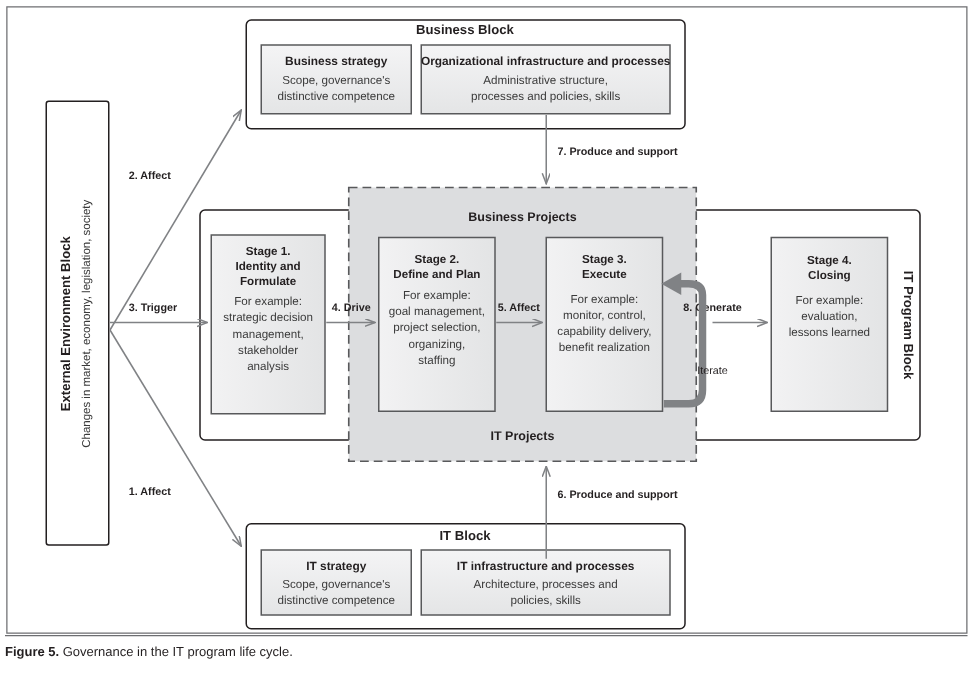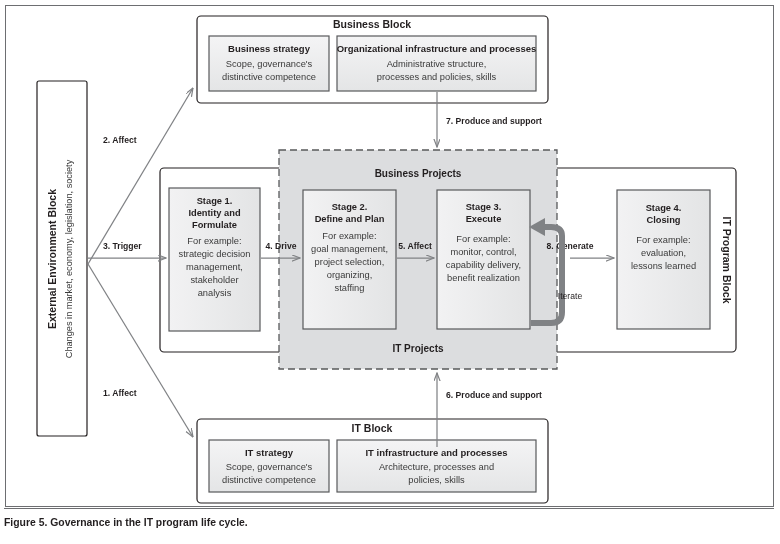--- a/index.html
+++ b/index.html
@@ -30,21 +30,21 @@
   .dashed-region{fill:#dcdddf;stroke:#58595b;stroke-width:1.3;
                  stroke-dasharray:7 4;}
   .conn{stroke:#808285;stroke-width:1.25;fill:none;}
   .iterate-path{stroke:#808285;stroke-width:6;fill:none;
                 stroke-linecap:butt;stroke-linejoin:round;}
 
   
   #caption{position:absolute;left:4px;top:516px;width:772px;
            font-size:10.4px;line-height:14px;color:#231f20;}
   #caption .cap-num{font-weight:bold;margin-top:24px;}
-  #caption .cap-txt{font-weight:bold;}
+  #caption .cap-txt{font-weight:normal;}
   .rule{position:absolute;left:4px;top:508px;width:770px;height:1px;
         background:#6d6e71;}
 </style>
 </head>
 <body>
 
 <div id="figure-root">
 
   <svg id="diagram" viewBox="0 0 780 544">
     <defs>

